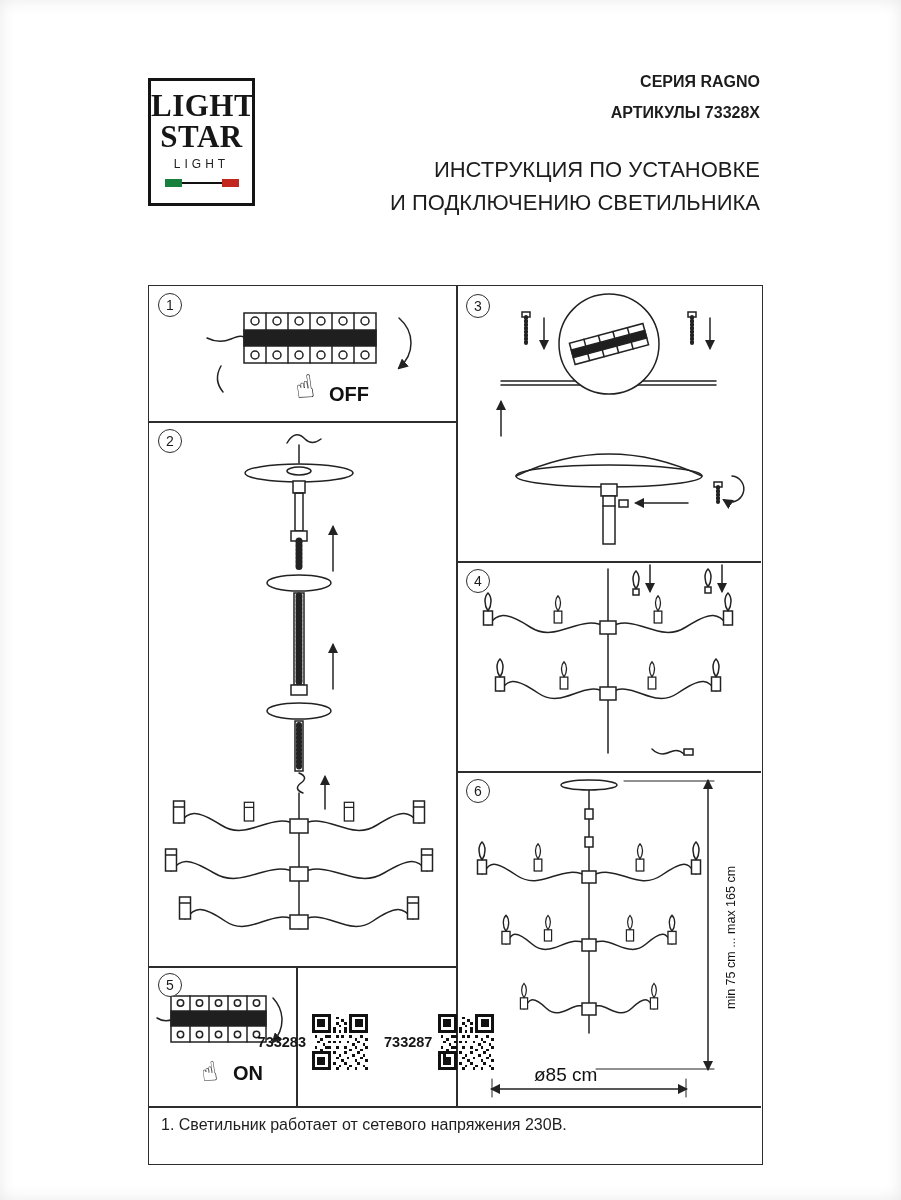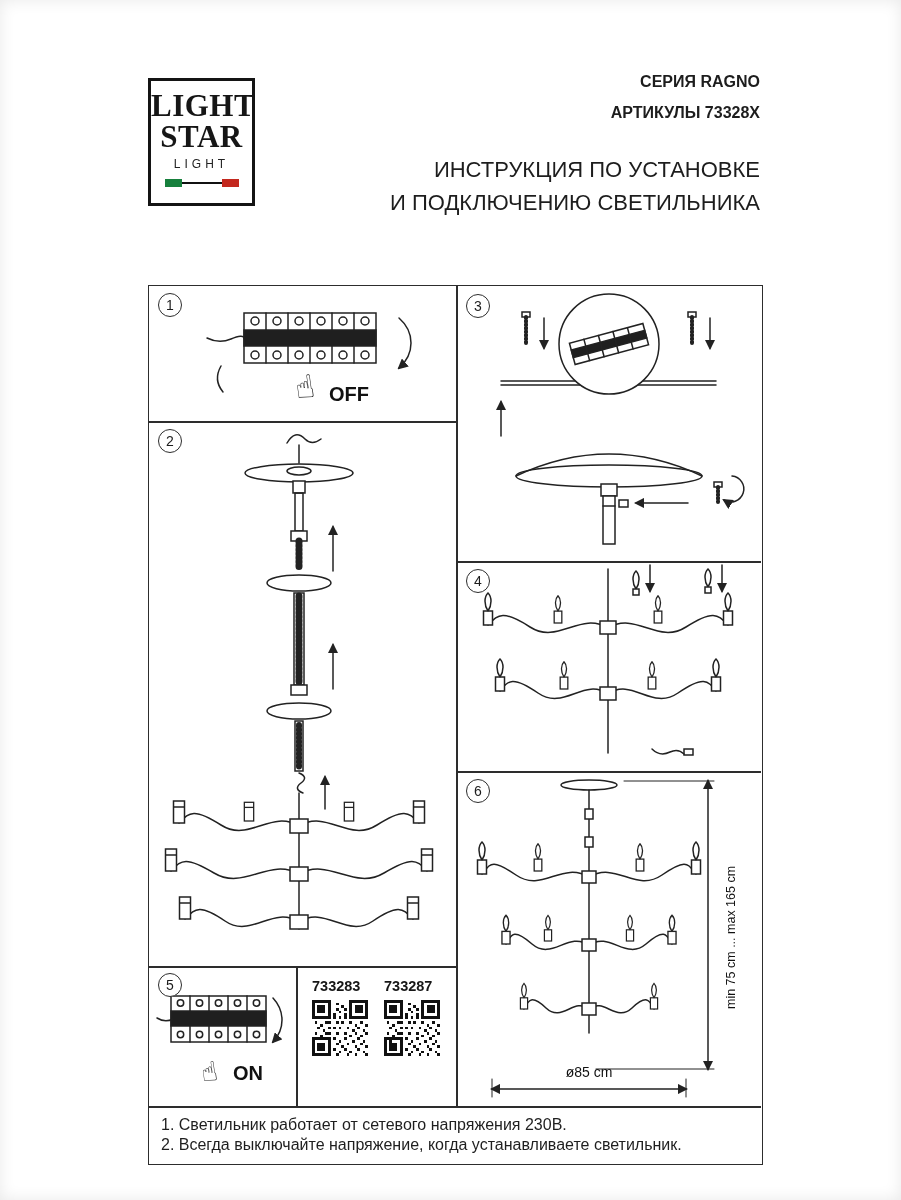--- a/index.html
+++ b/index.html
@@ -26,23 +26,23 @@
   .line{position:absolute;background:#2d2d2d}
   .panel{position:absolute}
   .pnum{position:absolute;width:24px;height:24px;border:1.5px solid #2d2d2d;border-radius:50%;
         display:flex;align-items:center;justify-content:center;font-size:14px;background:#fff;z-index:3}
   .lbl{position:absolute;font-weight:700;font-size:20px;color:#111;z-index:3}
   .hand{position:absolute;font-family:"DejaVu Sans",sans-serif;color:#1a1a1a;z-index:2;
         transform:rotate(-8deg)}
   svg.ill{position:absolute;inset:0;width:100%;height:100%}
   .dimv{position:absolute;white-space:nowrap;font-size:12.5px;color:#111;
         transform:rotate(-90deg);transform-origin:0 0}
-  .dimh{position:absolute;font-size:14px;color:#111;text-align:center}
+  .dimh{position:absolute;font-size:19px;color:#111;}
   .qrwrap{position:absolute;inset:0;display:flex;justify-content:center;gap:16px;padding-top:12px}
-  .qrcol{display:flex;flex-direction:column;gap:6px}
+  .qrcol{display:flex;flex-direction:row;align-items:center;gap:6px}
   .qrnum{font-size:14.5px;font-weight:700;color:#161616}
   .notes{position:absolute;left:0;top:820px;width:100%;padding:9px 0 0 12px;
          font-size:16px;line-height:20px;color:#1f1f1f}
 </style>
 </head>
 <body>
 
 <svg width="0" height="0" style="position:absolute" aria-hidden="true">
   <defs>
     <marker id="arr" markerWidth="7" markerHeight="7" refX="8" refY="5" orient="auto" viewBox="0 0 10 10">
@@ -341,16 +341,15 @@
           <use href="#cnd" transform="translate(174 170) scale(.8)"></use>
         <use href="#cnd" transform="translate(68 238) scale(.8)"></use>
           <use href="#cnd" transform="translate(198 238) scale(.8)"></use>
       </svg>
       <span class="dimv" style="left:268px;top:238px">min 75 cm ... max 165 cm</span>
       <span class="dimh" style="left:78px;top:293px;width:110px">ø85 cm</span>
     </div>
 
     <div class="notes">
       <div>1. Светильник работает от сетевого напряжения 230В.</div>
-      <div>2. Всегда выключайте напряжение, когда устанавливаете светильник.</div>
     </div>
   </div>
 </div>
 
 </body></html>

